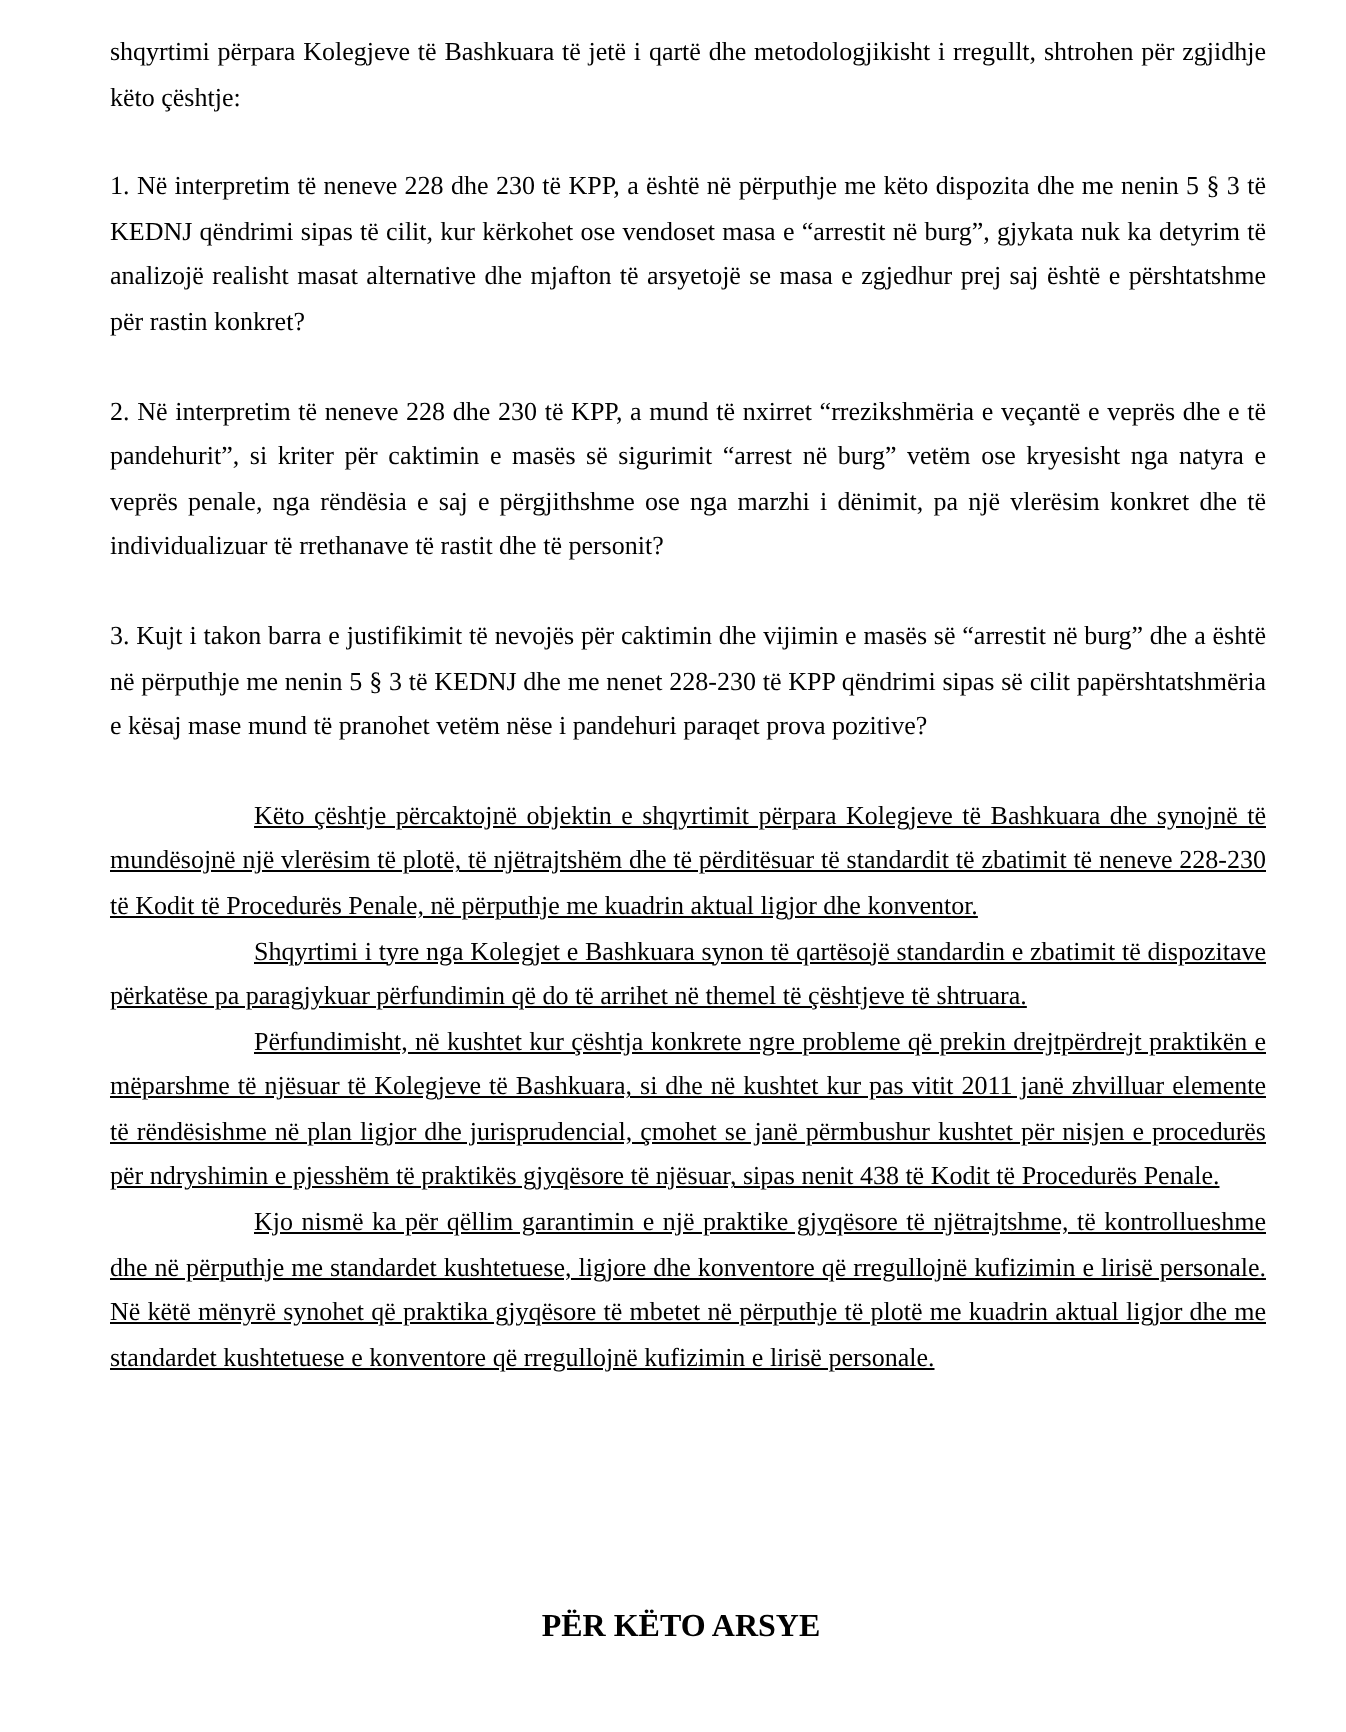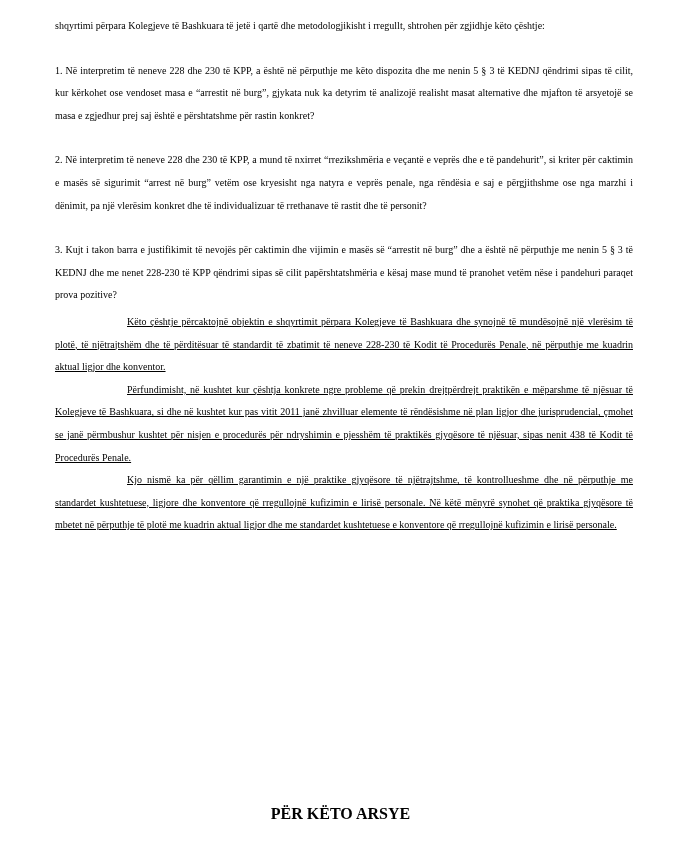--- a/index.html
+++ b/index.html
@@ -1,31 +1,32 @@
 <!DOCTYPE html>
 <html><head>
 <meta charset="utf-8">
 <style>
   html, body { margin: 0; padding: 0; background: #ffffff; }
   body { width: 673px; height: 866px; overflow: hidden; position: relative;
          font-family: "Liberation Serif", "DejaVu Serif", serif; color: #000; }
   .page { position: absolute; left: 55px; top: 15px; width: 578px; }
-  p { margin: 0; text-align: justify; font-size: 10px; line-height: 22.6px; }
+  p { margin: 0; text-align: justify; font-size: 13px; line-height: 22.6px; }
   .intro { margin-bottom: 22px; }
   .q { font-weight: normal; margin-bottom: 22px; }
-  .q.last { margin-bottom: 4px; }
+  .q.last { margin-bottom: 22px; }
   .body-p { text-indent: 72px; text-decoration: underline; }
   .heading { position: absolute; left: 4px; width: 673px; top: 803px; text-align: center;
              font-weight: bold; font-size: 16px; line-height: 22px; }
 </style>
 </head>
 <body>
 
 <div class="page">
   <p class="intro">shqyrtimi përpara Kolegjeve të Bashkuara të jetë i qartë dhe metodologjikisht i rregullt, shtrohen për zgjidhje këto çështje:</p>
   <p class="q">1. Në interpretim të neneve 228 dhe 230 të KPP, a është në përputhje me këto dispozita dhe me nenin 5 § 3 të KEDNJ qëndrimi sipas të cilit, kur kërkohet ose vendoset masa e “arrestit në burg”, gjykata nuk ka detyrim të analizojë realisht masat alternative dhe mjafton të arsyetojë se masa e zgjedhur prej saj është e përshtatshme për rastin konkret?</p>
   <p class="q">2. Në interpretim të neneve 228 dhe 230 të KPP, a mund të nxirret “rrezikshmëria e veçantë e veprës dhe e të pandehurit”, si kriter për caktimin e masës së sigurimit “arrest në burg” vetëm ose kryesisht nga natyra e veprës penale, nga rëndësia e saj e përgjithshme ose nga marzhi i dënimit, pa një vlerësim konkret dhe të individualizuar të rrethanave të rastit dhe të personit?</p>
   <p class="q last">3. Kujt i takon barra e justifikimit të nevojës për caktimin dhe vijimin e masës së “arrestit në burg” dhe a është në përputhje me nenin 5 § 3 të KEDNJ dhe me nenet 228-230 të KPP qëndrimi sipas së cilit papërshtatshmëria e kësaj mase mund të pranohet vetëm nëse i pandehuri paraqet prova pozitive?</p>
   <p class="body-p">Këto çështje përcaktojnë objektin e shqyrtimit përpara Kolegjeve të Bashkuara dhe synojnë të mundësojnë një vlerësim të plotë, të njëtrajtshëm dhe të përditësuar të standardit të zbatimit të neneve 228-230 të Kodit të Procedurës Penale, në përputhje me kuadrin aktual ligjor dhe konventor.</p>
+  <p class="body-p">Shqyrtimi i tyre nga Kolegjet e Bashkuara synon të qartësojë standardin e zbatimit të dispozitave përkatëse pa paragjykuar përfundimin që do të arrihet në themel të çështjeve të shtruara.</p>
   <p class="body-p">Përfundimisht, në kushtet kur çështja konkrete ngre probleme që prekin drejtpërdrejt praktikën e mëparshme të njësuar të Kolegjeve të Bashkuara, si dhe në kushtet kur pas vitit 2011 janë zhvilluar elemente të rëndësishme në plan ligjor dhe jurisprudencial, çmohet se janë përmbushur kushtet për nisjen e procedurës për ndryshimin e pjesshëm të praktikës gjyqësore të njësuar, sipas nenit 438 të Kodit të Procedurës Penale.</p>
   <p class="body-p">Kjo nismë ka për qëllim garantimin e një praktike gjyqësore të njëtrajtshme, të kontrollueshme dhe në përputhje me standardet kushtetuese, ligjore dhe konventore që rregullojnë kufizimin e lirisë personale. Në këtë mënyrë synohet që praktika gjyqësore të mbetet në përputhje të plotë me kuadrin aktual ligjor dhe me standardet kushtetuese e konventore që rregullojnë kufizimin e lirisë personale.</p>
 </div>
 <div class="heading">PËR KËTO ARSYE</div>
 
 </body></html>

